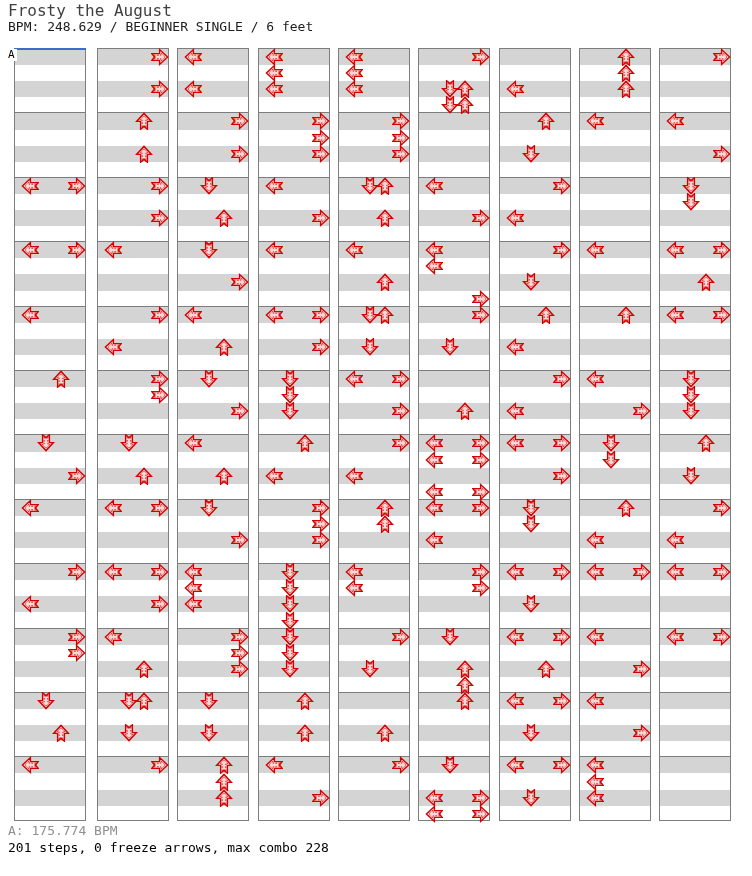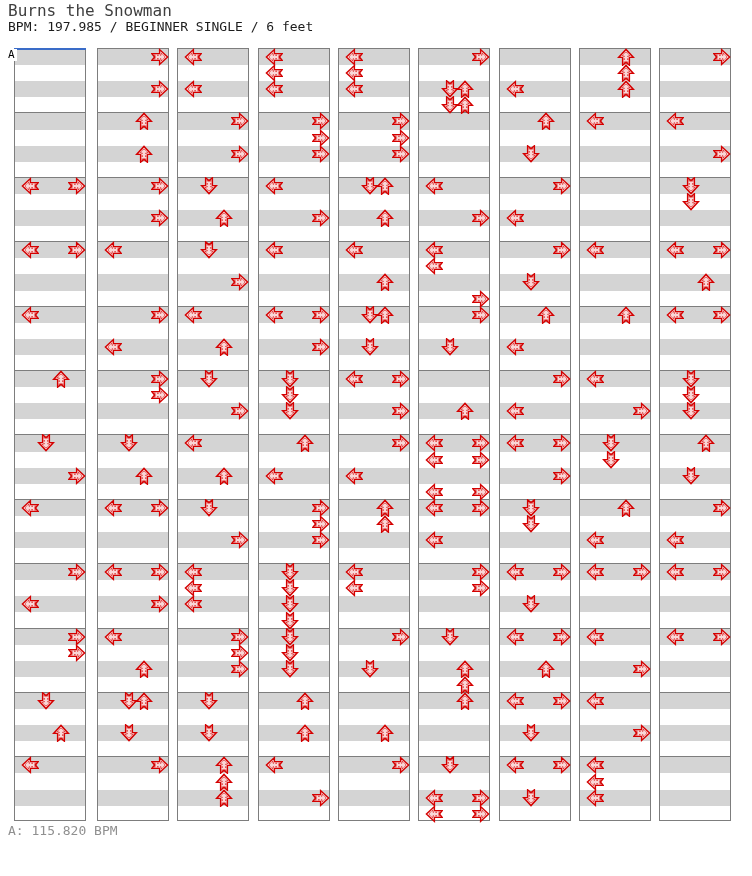--- a/index.html
+++ b/index.html
@@ -25,22 +25,22 @@
     background:#fff;padding:0 2px 0 0;z-index:5;line-height:12px;
   }
   .footer{position:absolute;left:8px;top:823px;}
   .f1{font-size:13px;color:#909090;line-height:16px;white-space:pre;}
   .f2{font-size:13px;color:#000;line-height:17px;white-space:pre;}
 </style>
 </head>
 <body>
 
 <div class="header">
-  <div class="song">Burns the Snowman</div>
-  <div class="meta">BPM: 197.985 / BEGINNER SINGLE / 6 feet</div>
+  <div class="song">Frosty the August</div>
+  <div class="meta">BPM: 248.629 / BEGINNER SINGLE / 6 feet</div>
 </div>
 
 <div id="grid">
     <div class="col" style="left: 14px; top: 48px; width: 72px; height: 772.8px;">
       <div class="mline" style="top: 63.4px;"></div>
       <div class="mline" style="top: 127.8px;"></div>
       <div class="mline" style="top: 192.2px;"></div>
       <div class="mline" style="top: 256.6px;"></div>
       <div class="mline" style="top: 321px;"></div>
       <div class="mline" style="top: 385.4px;"></div>
@@ -1521,14 +1521,15 @@
           <path d="M0.8,5.6 L8.6,5.6 L8.6,1.6 L16.6,9 L8.6,16.4 L8.6,12.4 L0.8,12.4 L3.6,9 Z" fill="#f9d7d7" stroke="#d40000" stroke-width="1.4" stroke-linejoin="miter"></path>
           <path d="M2.9,7.2 L10,7.2 L10,5 L14.3,9 L10,13 L10,10.8 L2.9,10.8 L4.6,9 Z" fill="none" stroke="#d40000" stroke-width="0.9" stroke-dasharray="1.6 1.6"></path>
         </g>
       </svg>
     </div>
   </div>
 
 <span class="sectlabel">A</span>
 
 <div class="footer">
-  <div class="f1">A: 115.820 BPM</div>
+  <div class="f1">A: 175.774 BPM</div>
+  <div class="f2">201 steps, 0 freeze arrows, max combo 228</div>
 </div>
 
 </body></html>

